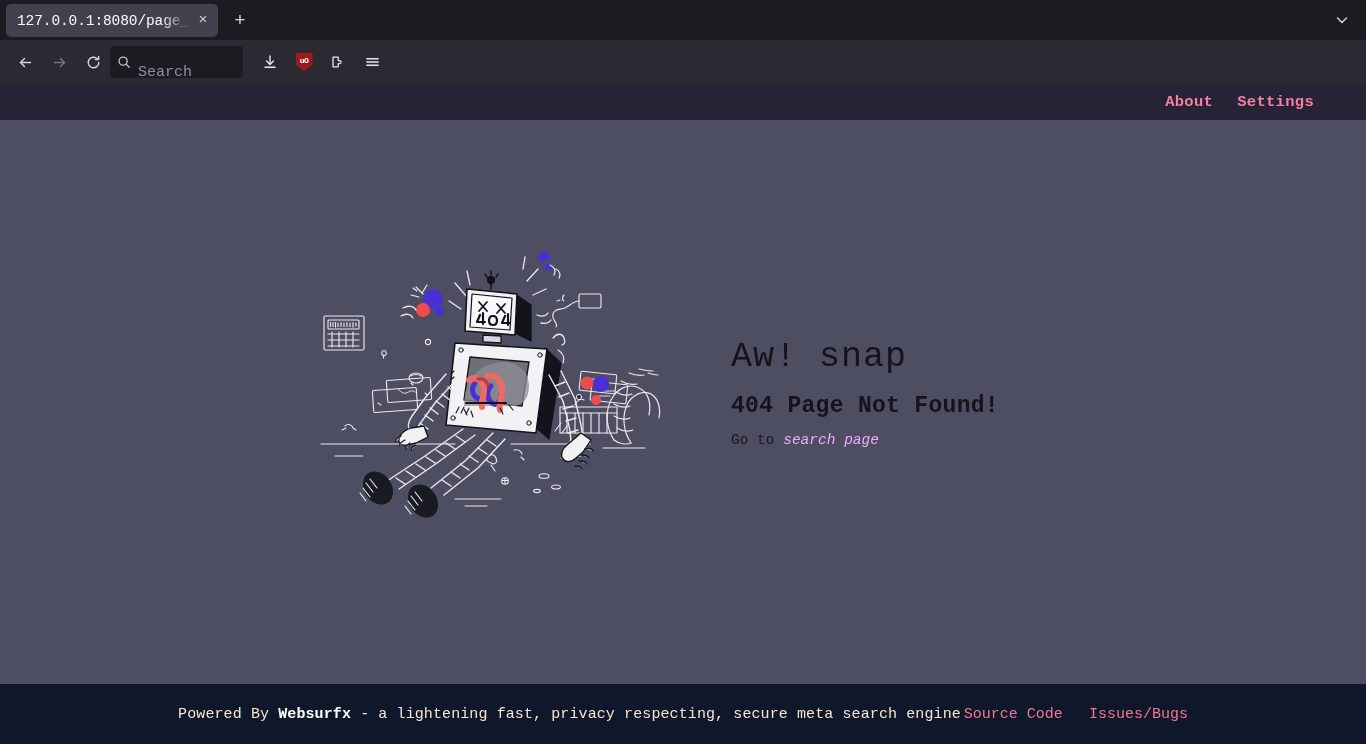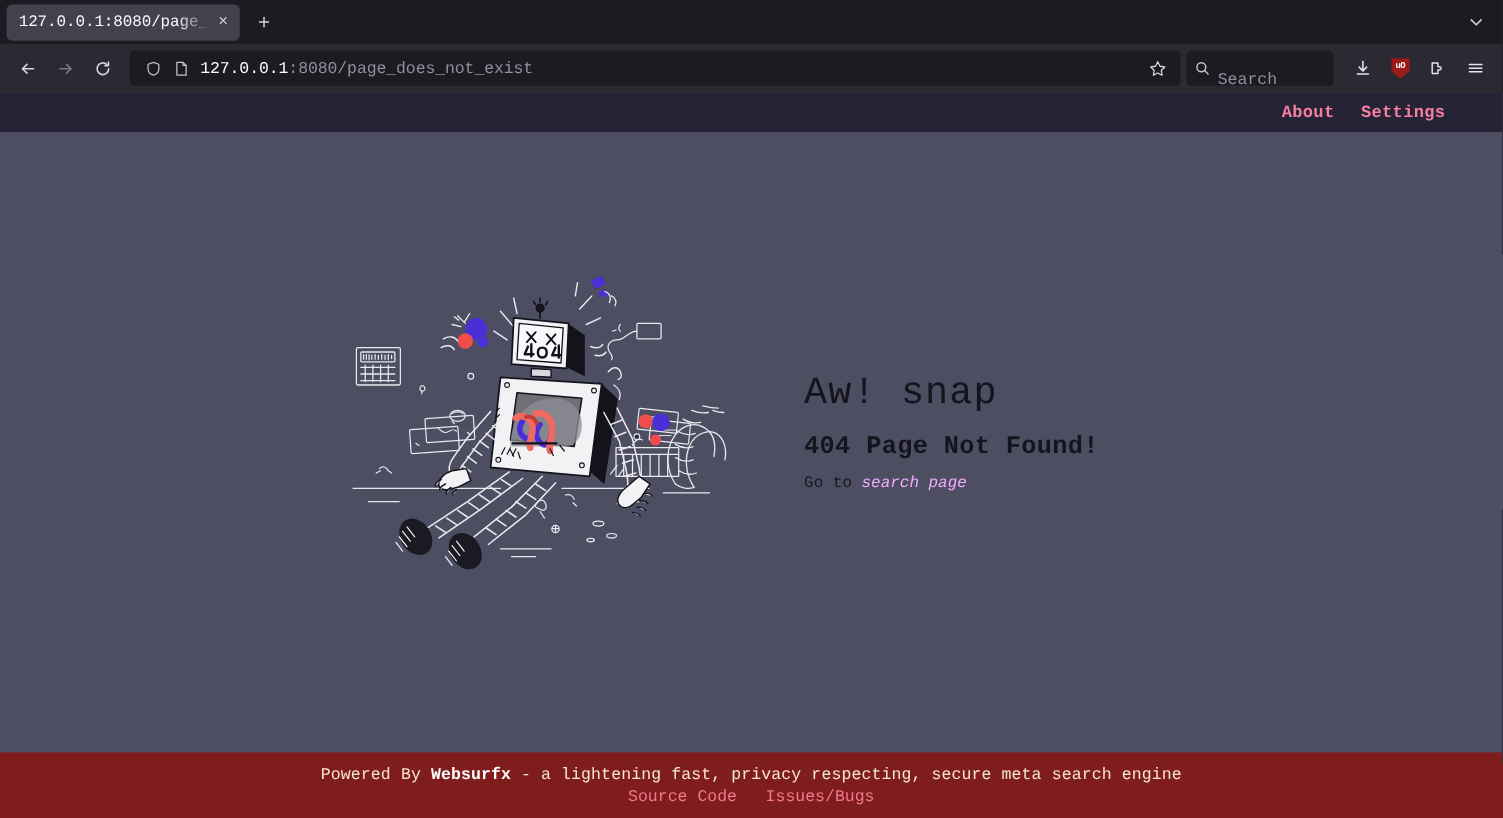--- a/index.html
+++ b/index.html
@@ -114,22 +114,22 @@
   }
   .copy h2 {
     font-size: 23px; font-weight: bold; color: #14141c; letter-spacing: 0.3px;
     margin-bottom: 13px;
   }
   .copy p { font-size: 14.5px; color: #17171f; }
   .copy p a { color: #f0abfc; text-decoration: none; font-style: italic; }
 
   
   .footer {
-    height: 60px; background: #7f1d1d; flex: none;
-    display: flex; flex-direction: column; align-items: center;
+    height: 60px; background: #0f172a; flex: none;
+    display: flex; flex-direction: row; align-items: center;
     justify-content: center; gap: 3px;
   }
   .footer .l1 { font-size: 15px; color: #f5e6cf; letter-spacing: 0.1px; }
   .footer .l1 b { font-weight: bold; color: #fff; }
   .footer .l2 { display: flex; gap: 26px; }
   .footer .l2 a { color: #f4768e; font-size: 15px; text-decoration: none; }
 </style>
 </head>
 <body>
 
@@ -161,39 +161,20 @@
           <path d="M9.5 4.5L13.5 8.5L9.5 12.5"></path>
         </svg>
     </div>
     <div class="navbtn">
       <svg width="17" height="17" viewBox="0 0 17 17" fill="none" stroke="#d4d4de" stroke-width="1.5" stroke-linecap="round" stroke-linejoin="round">
           <path d="M13.8 8.5a5.3 5.3 0 1 1-1.6-3.8"></path>
           <path d="M13.6 2.4v3.2h-3.2"></path>
         </svg>
     </div>
 
-    <div class="urlbar">
-      <span class="ico">
-        <svg width="15" height="15" viewBox="0 0 16 16" fill="none" stroke="#c5c5cf" stroke-width="1.2" stroke-linejoin="round">
-            <path d="M8 1.8 L13.2 3.6 V8.2 C13.2 11.2 10.9 13.4 8 14.2 C5.1 13.4 2.8 11.2 2.8 8.2 V3.6 Z"></path>
-          </svg>
-      </span>
-      <span class="ico">
-        <svg width="14" height="15" viewBox="0 0 14 16" fill="none" stroke="#c5c5cf" stroke-width="1.2" stroke-linejoin="round">
-            <path d="M2.5 1.8h6l3 3v9.4h-9z"></path>
-            <path d="M8.5 1.8v3h3"></path>
-          </svg>
-      </span>
-      <span class="urltext"><b>127.0.0.1</b><span>:8080/page_does_not_exist</span></span>
-      <span class="star">
-        <svg width="17" height="17" viewBox="0 0 18 18" fill="none" stroke="#d4d4de" stroke-width="1.25" stroke-linejoin="round">
-            <path d="M9 2.3 11.1 6.6 15.8 7.3 12.4 10.6 13.2 15.3 9 13.1 4.8 15.3 5.6 10.6 2.2 7.3 6.9 6.6Z"></path>
-          </svg>
-      </span>
-    </div>
 
     <div class="searchbar">
       <svg width="14" height="14" viewBox="0 0 16 16" fill="none" stroke="#c5c5cf" stroke-width="1.5" stroke-linecap="round">
           <circle cx="7" cy="7" r="4.6"></circle>
           <path d="M10.4 10.4 L14 14"></path>
         </svg>
       <span class="sph">Search</span>
     </div>
 
     <div class="toolbar-right">

